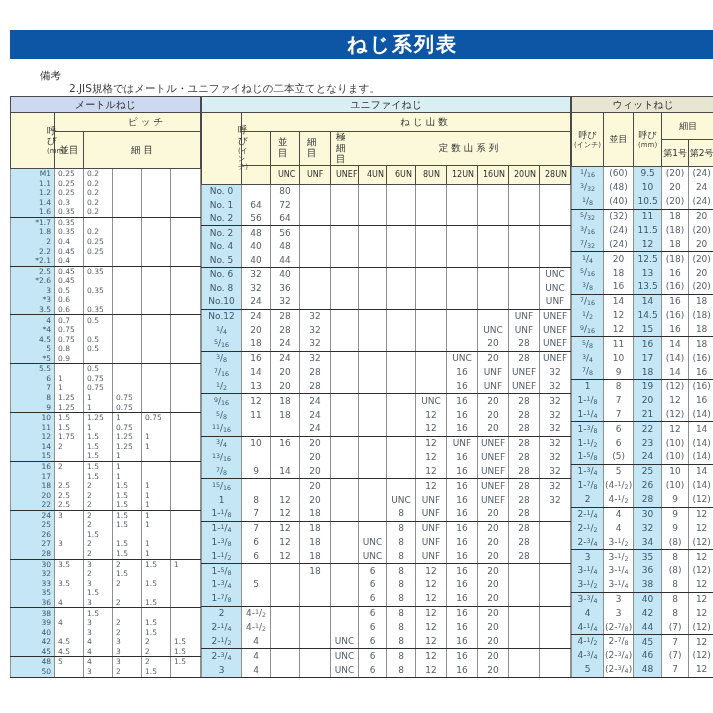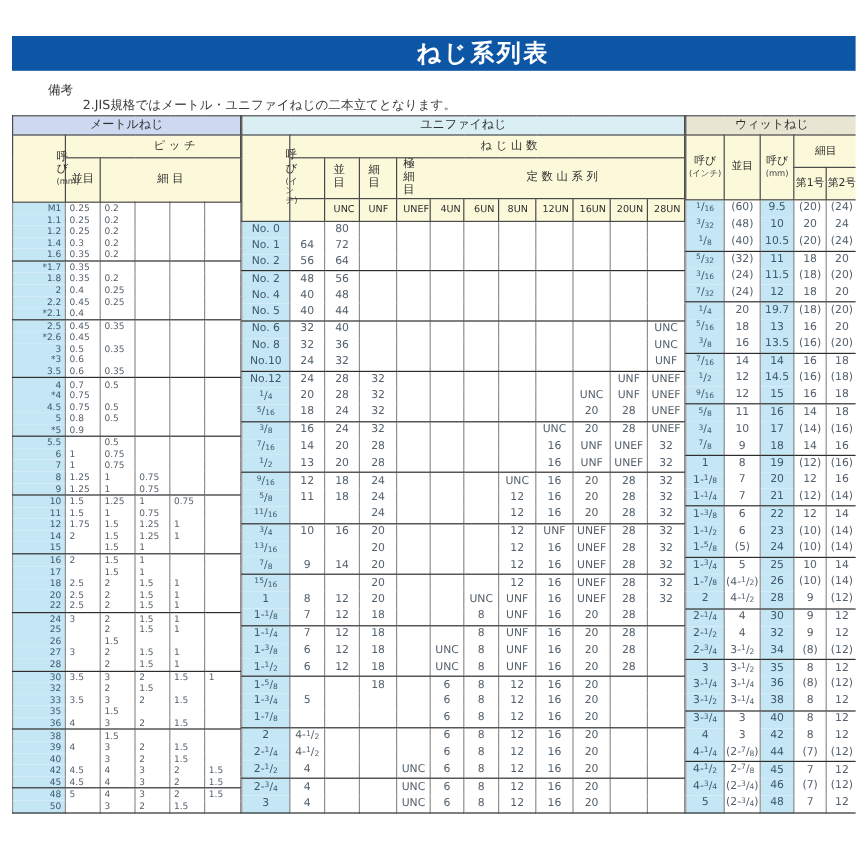--- a/index.html
+++ b/index.html
@@ -1113,21 +1113,21 @@
           <tr class="gend">
             <td class="call"><sup>7</sup>/<sub>32</sub></td>
             <td>(24)</td>
             <td class="call">12</td>
             <td>18</td>
             <td>20</td>
           </tr>
           <tr>
             <td class="call"><sup>1</sup>/<sub>4</sub></td>
             <td>20</td>
-            <td class="call">19.7</td>
+            <td class="call">12.5</td>
             <td>(18)</td>
             <td>(20)</td>
           </tr>
           <tr>
             <td class="call"><sup>5</sup>/<sub>16</sub></td>
             <td>18</td>
             <td class="call">13</td>
             <td>16</td>
             <td>20</td>
           </tr>

